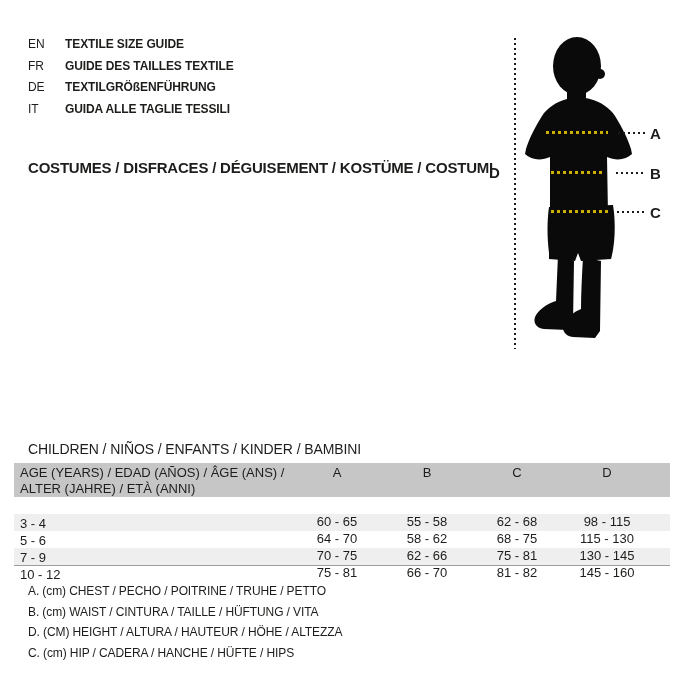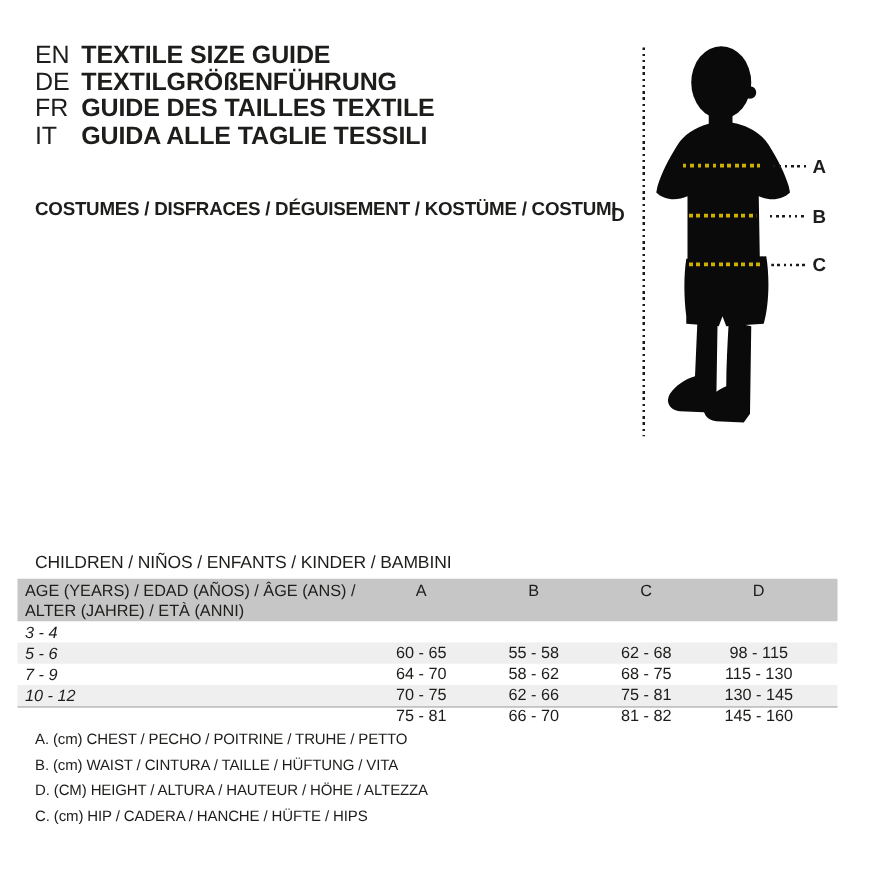--- a/index.html
+++ b/index.html
@@ -8,21 +8,21 @@
     font-family:"Liberation Sans", sans-serif;
     color:var(--text,#1d1d1b);
     position:relative;overflow:hidden;
   }
   .canvas{position:absolute;inset:0;}
 
   
   .languages{position:absolute;left:28px;top:36px;}
   .lang-row{display:flex;height:21.5px;align-items:flex-start;}
   .lang-code{width:37px;font-size:14px;font-weight:bold;font-weight:500;letter-spacing:-0.1px;}
-  .lang-code,.lang-label{font-size:20px;line-height:16px;}
+  .lang-code,.lang-label{font-size:12px;line-height:16px;}
   .lang-label{letter-spacing:-0.1px;font-weight:bold;}
 
   
   .title{position:absolute;left:28px;top:159px;margin:0;
     font-size:15px;font-weight:bold;letter-spacing:-0.2px;}
 
   
   .figure{position:absolute;left:480px;top:30px;width:212px;height:332px;}
   .vline{position:absolute;left:34px;top:8px;width:2px;height:311px;
     background:repeating-linear-gradient(to bottom,var(--measure-dot,#1a1a1a) 0 2px,transparent 2px 5px);}
@@ -48,46 +48,46 @@
 
   
   .table{position:absolute;left:14px;top:463px;width:656px;
     border-bottom:1px solid var(--table-border,#9c9c9c);font-size:13px;}
   .trow{display:flex;align-items:flex-start;}
   .thead{background:var(--header-bg,#c6c6c6);height:34px;}
   .cell-age{flex:0 0 272px;padding:2px 0 0 6px;line-height:16px;}
   .cell-col{flex:0 0 90px;text-align:center;padding-top:2px;}
   .cell-sp{flex:0 0 24px;}
   .tdata{height:17px;line-height:17px;}
-  .tdata .cell-age{padding-top:0;line-height:17px;font-style:italic;}
+  .tdata .cell-age{padding-top:18px;line-height:17px;}
   .tdata .cell-col{padding-top:16px;}
   .tdata.alt{background:var(--alt-row-bg,#efefef);}
   .age-line{display:block;}
 
   
   .legend{position:absolute;left:28px;top:583px;}
   .legend-line{height:20.6px;font-size:12px;line-height:16px;letter-spacing:-0.1px;}
 </style>
 </head>
 <body style="--text: #1d1d1b; --silhouette: #0a0a0a; --measure-dash: #cfb000; --measure-dot: #1a1a1a; --header-bg: #c6c6c6; --alt-row-bg: #efefef; --table-border: #9c9c9c;">
 
 <div class="canvas">
 
   <section class="languages">
     <div class="lang-row">
       <span class="lang-code">EN</span>
       <span class="lang-label">TEXTILE SIZE GUIDE</span>
     </div>
     <div class="lang-row">
+      <span class="lang-code">FR</span>
+      <span class="lang-label">GUIDE DES TAILLES TEXTILE</span>
+    </div>
+    <div class="lang-row">
       <span class="lang-code">DE</span>
       <span class="lang-label">TEXTILGRÖßENFÜHRUNG</span>
-    </div>
-    <div class="lang-row">
-      <span class="lang-code">FR</span>
-      <span class="lang-label">GUIDE DES TAILLES TEXTILE</span>
     </div>
     <div class="lang-row">
       <span class="lang-code">IT</span>
       <span class="lang-label">GUIDA ALLE TAGLIE TESSILI</span>
     </div>
   </section>
 
   <h1 class="title">COSTUMES / DISFRACES / DÉGUISEMENT / KOSTÜME / COSTUMI</h1>
 
   <div class="figure">

